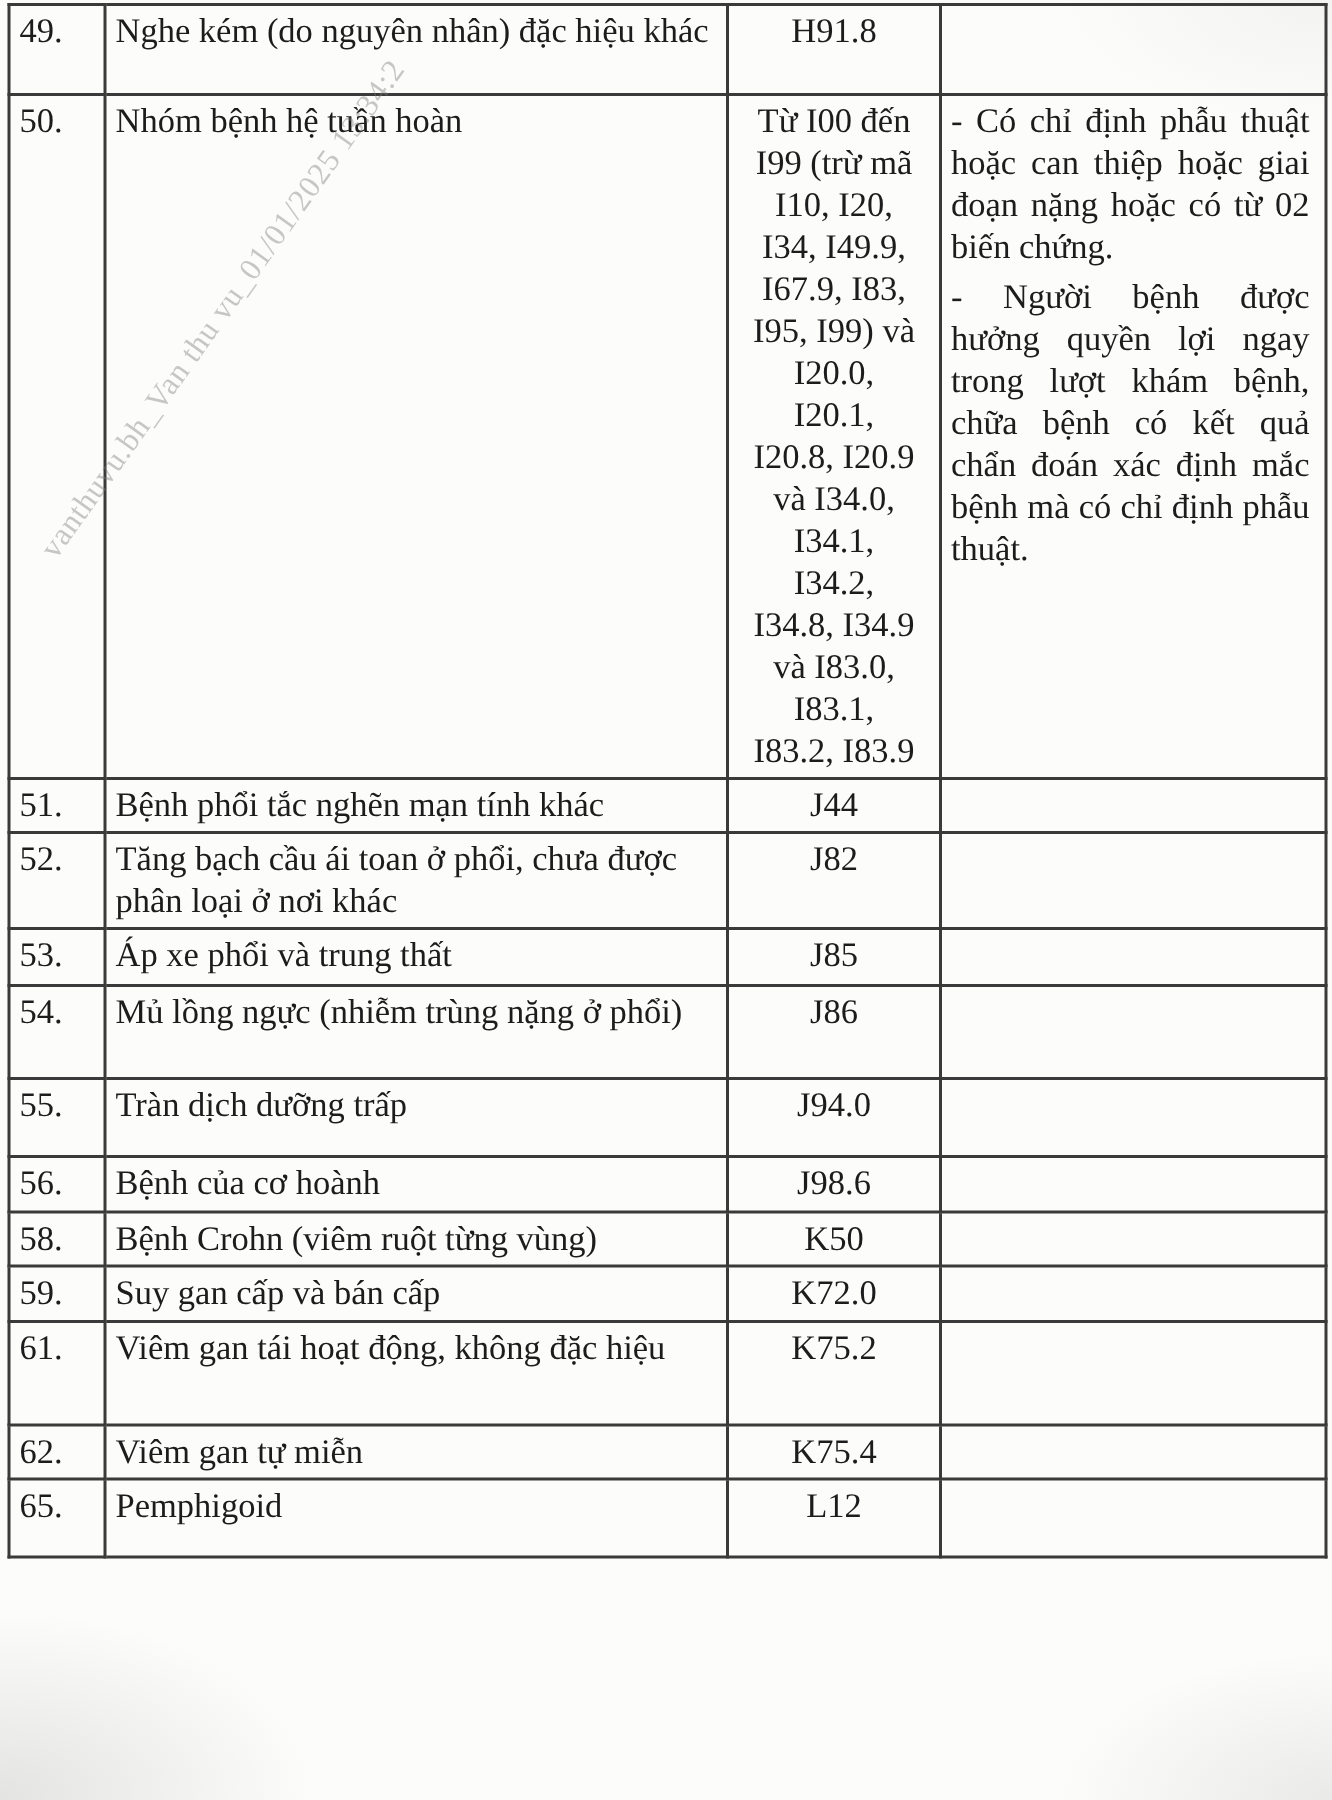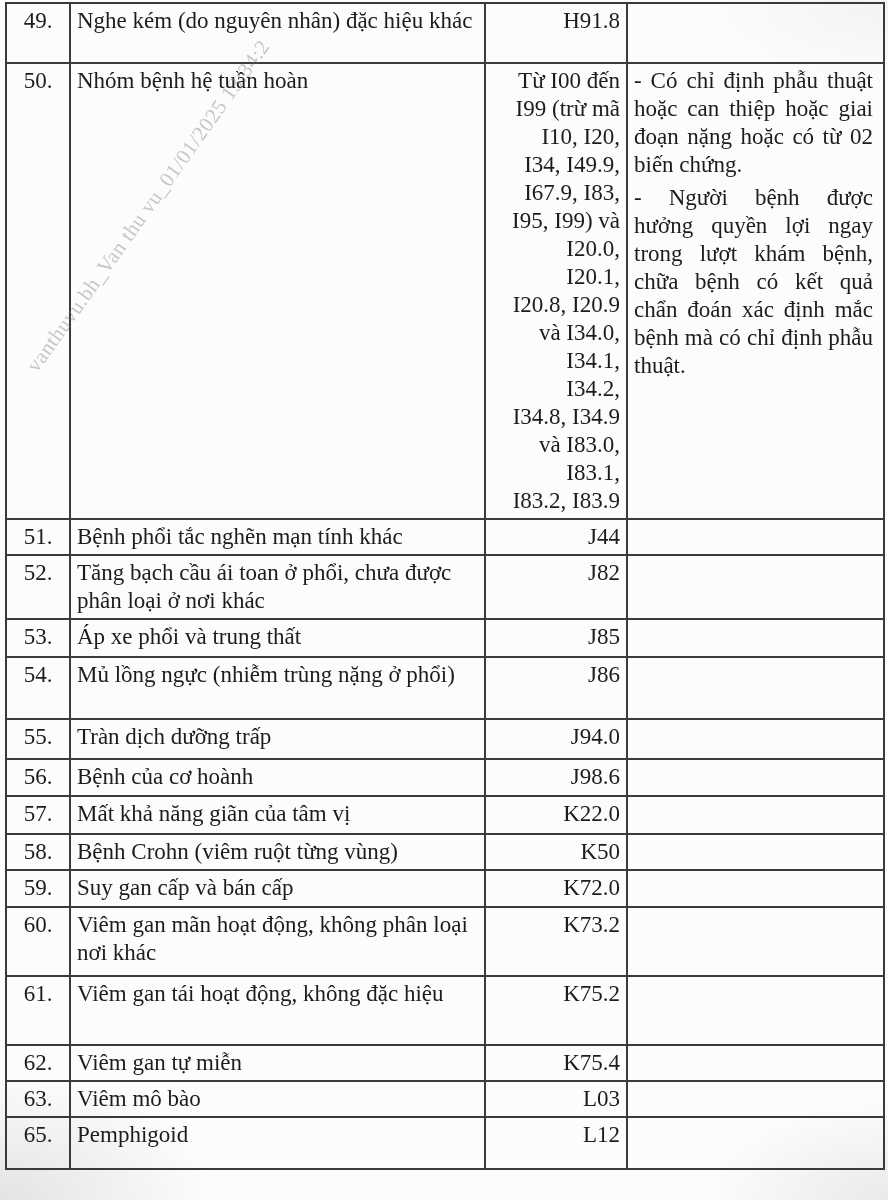--- a/index.html
+++ b/index.html
@@ -51,29 +51,28 @@
     vertical-align: top;
     font-size: 23px;
     line-height: 28px;
     padding: 3px 6px;
     overflow: hidden;
     background: transparent;
   }
   td.c-num {
     padding-left: 13px;
     padding-top: 4px;
-    text-align: center;
   }
   td.c-name {
     padding-left: 9px;
     padding-right: 34px;
     padding-top: 4px;
   }
   td.c-code {
-    text-align: right;
+    text-align: center;
     white-space: pre-line;
     line-height: 29px;
     padding-top: 4px;
   }
   td.c-note {
     text-align: justify;
     line-height: 29px;
     padding: 8px 10px 0 9px;
   }
   .note-p {
@@ -142,72 +141,54 @@
         <td class="c-name">Áp xe phổi và trung thất</td>
         <td class="c-code">J85</td>
         <td class="c-note"></td>
       </tr>
       <tr style="height:62px">
         <td class="c-num">54.</td>
         <td class="c-name">Mủ lồng ngực (nhiễm trùng nặng ở phổi)</td>
         <td class="c-code">J86</td>
         <td class="c-note"></td>
       </tr>
-      <tr style="height:40px">
+      <tr style="height:52px">
         <td class="c-num">55.</td>
         <td class="c-name">Tràn dịch dưỡng trấp</td>
         <td class="c-code">J94.0</td>
         <td class="c-note"></td>
       </tr>
       <tr style="height:37px">
         <td class="c-num">56.</td>
         <td class="c-name">Bệnh của cơ hoành</td>
         <td class="c-code">J98.6</td>
-        <td class="c-note"></td>
-      </tr>
-      <tr style="height:38px">
-        <td class="c-num">57.</td>
-        <td class="c-name">Mất khả năng giãn của tâm vị</td>
-        <td class="c-code">K22.0</td>
         <td class="c-note"></td>
       </tr>
       <tr style="height:36px">
         <td class="c-num">58.</td>
         <td class="c-name">Bệnh Crohn (viêm ruột từng vùng)</td>
         <td class="c-code">K50</td>
         <td class="c-note"></td>
       </tr>
       <tr style="height:37px">
         <td class="c-num">59.</td>
         <td class="c-name">Suy gan cấp và bán cấp</td>
         <td class="c-code">K72.0</td>
         <td class="c-note"></td>
       </tr>
       <tr style="height:69px">
-        <td class="c-num">60.</td>
-        <td class="c-name">Viêm gan mãn hoạt động, không phân loại nơi khác</td>
-        <td class="c-code">K73.2</td>
-        <td class="c-note"></td>
-      </tr>
-      <tr style="height:69px">
         <td class="c-num">61.</td>
         <td class="c-name">Viêm gan tái hoạt động, không đặc hiệu</td>
         <td class="c-code">K75.2</td>
         <td class="c-note"></td>
       </tr>
       <tr style="height:36px">
         <td class="c-num">62.</td>
         <td class="c-name">Viêm gan tự miễn</td>
         <td class="c-code">K75.4</td>
-        <td class="c-note"></td>
-      </tr>
-      <tr style="height:35px">
-        <td class="c-num">63.</td>
-        <td class="c-name">Viêm mô bào</td>
-        <td class="c-code">L03</td>
         <td class="c-note"></td>
       </tr>
       <tr style="height:52px">
         <td class="c-num">65.</td>
         <td class="c-name">Pemphigoid</td>
         <td class="c-code">L12</td>
         <td class="c-note"></td>
       </tr>
     </tbody>
   </table>

